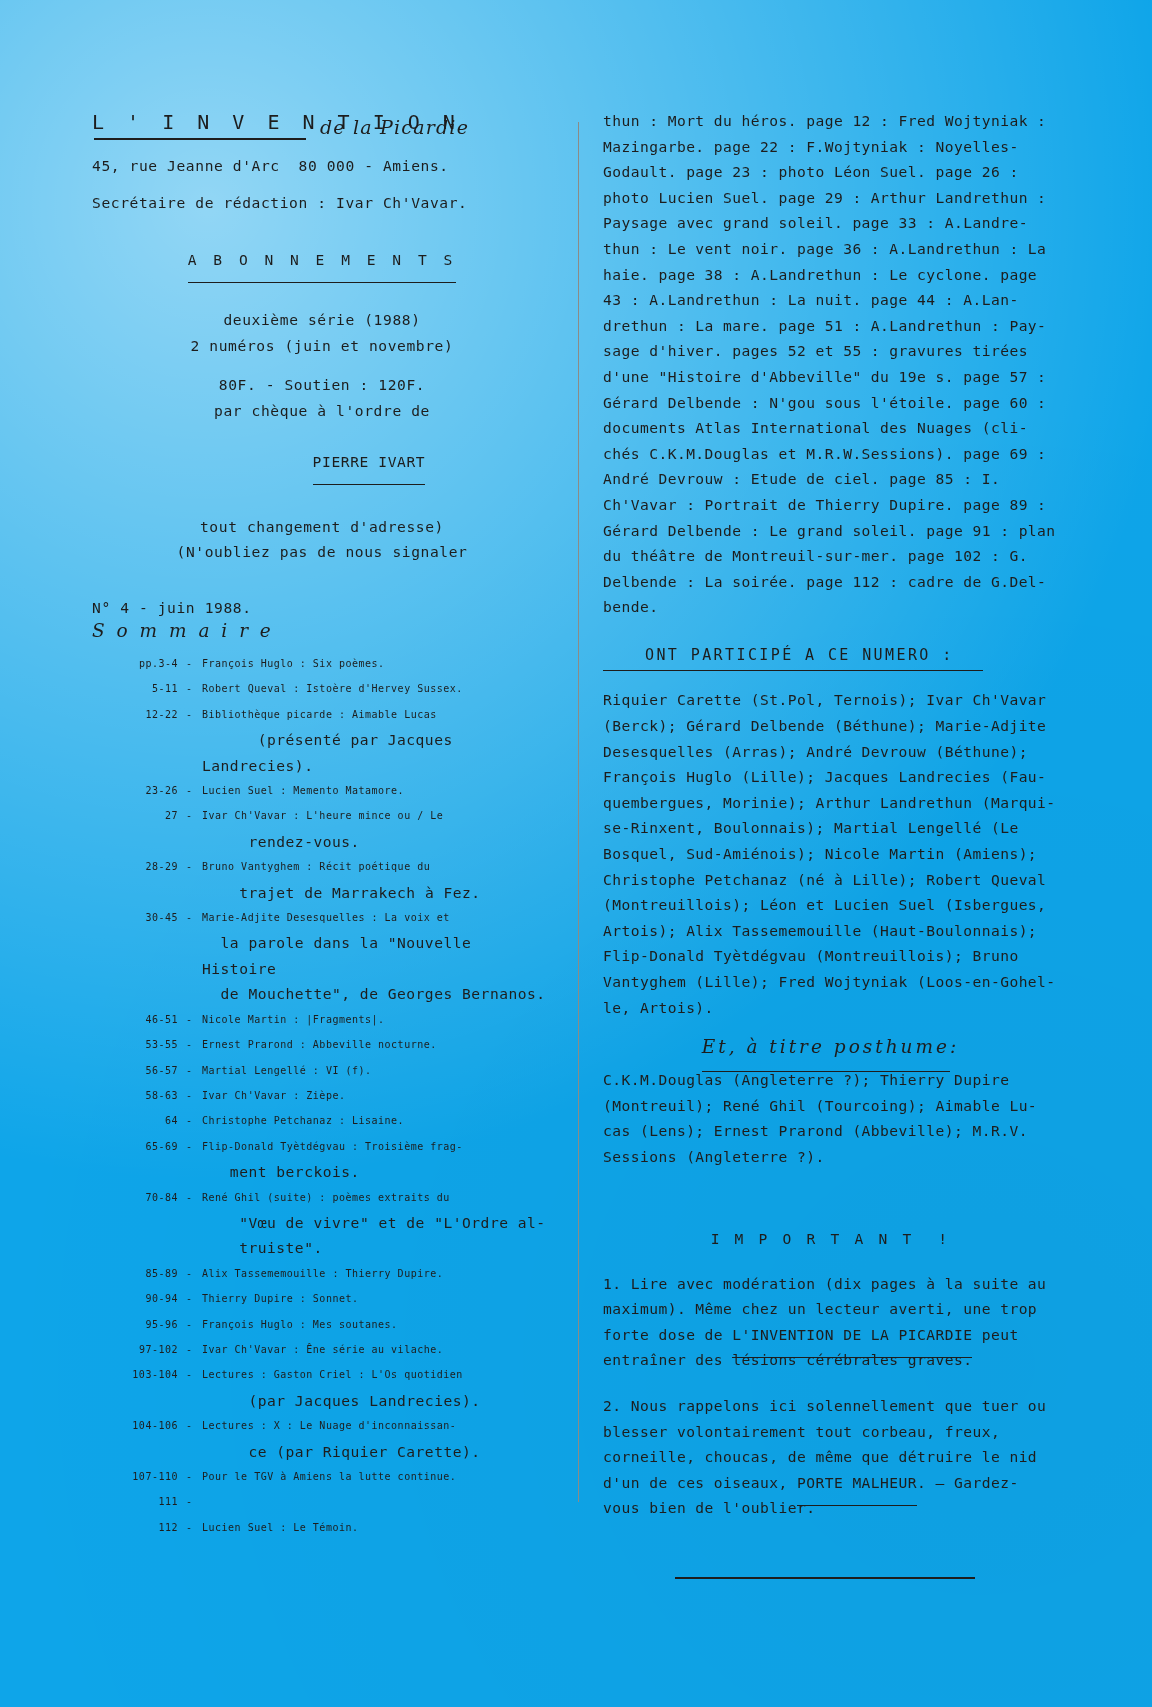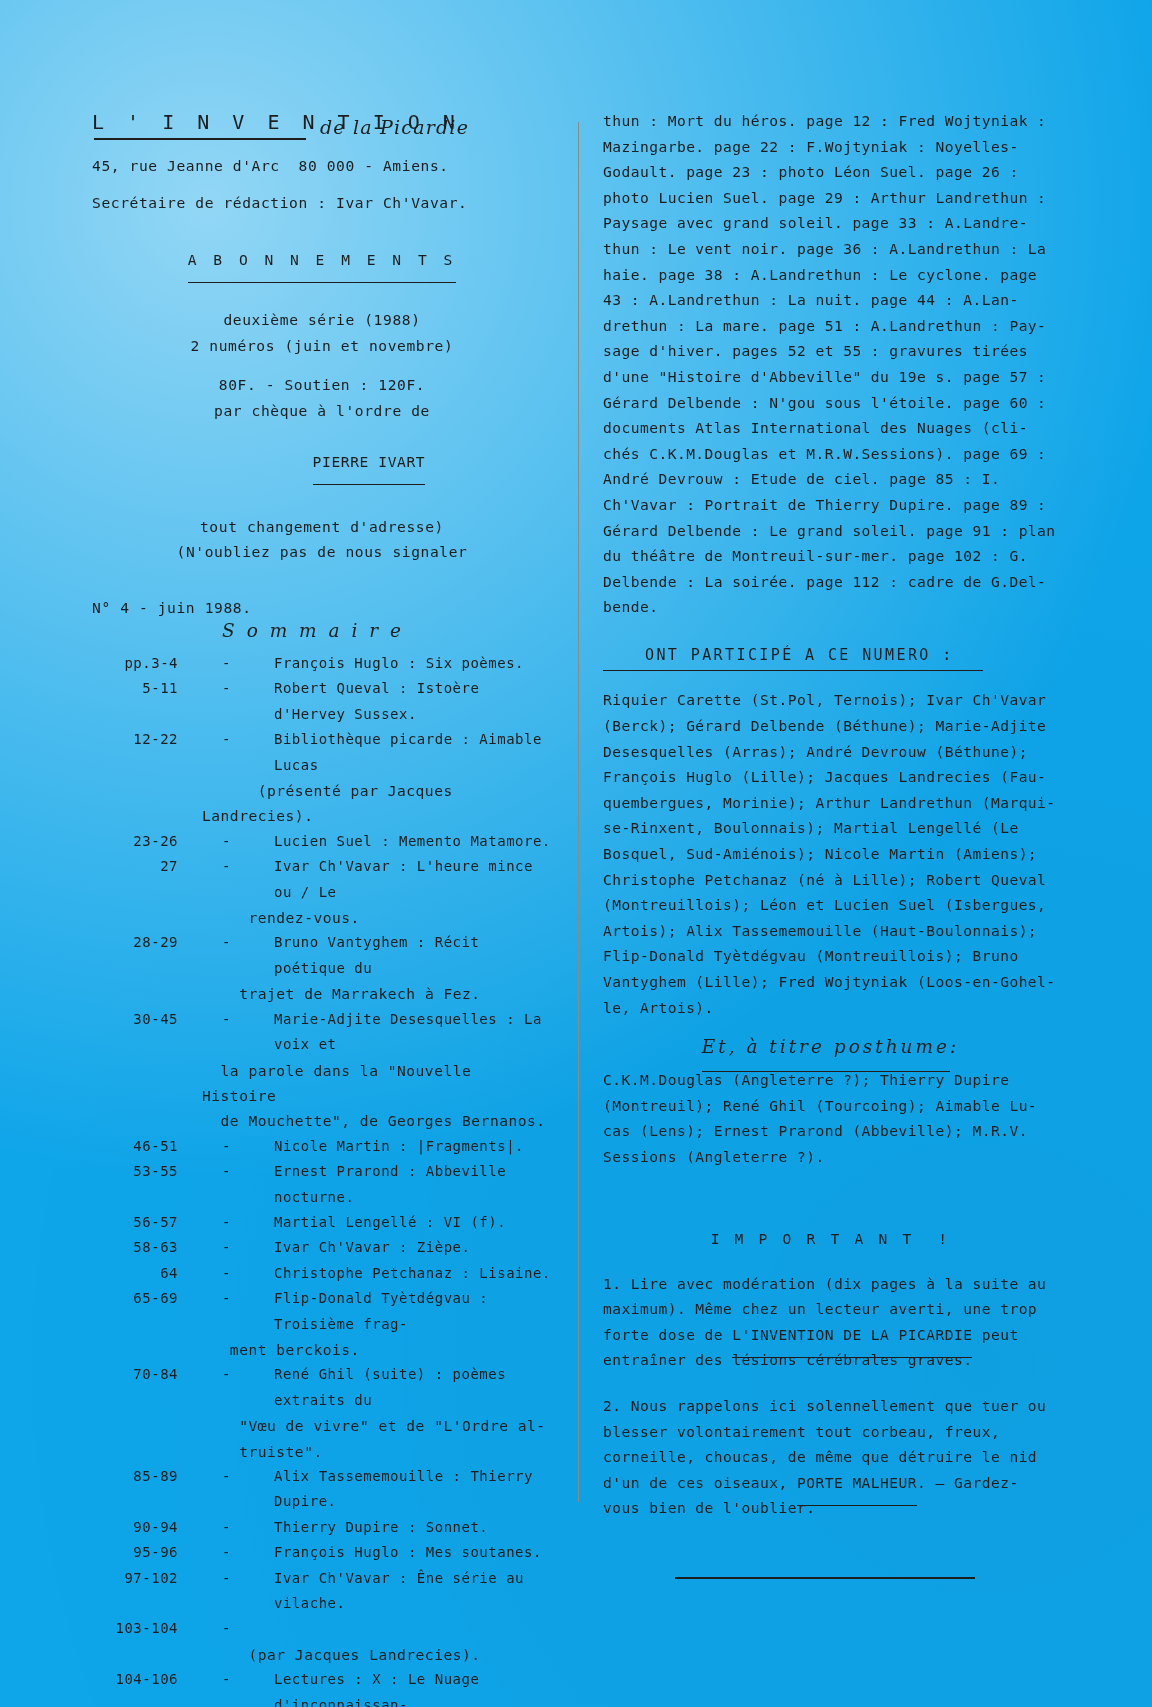--- a/index.html
+++ b/index.html
@@ -96,30 +96,29 @@
   .gap-m { height: 24px; }
 
   .sommaire-title,
   .illus-title,
   .posthume-title {
     font-family: "DejaVu Serif", serif;
     font-style: italic;
     font-size: 18.5px;
     letter-spacing: 3px;
   }
-  .sommaire-title { text-align: center; padding-right: 18px; }
+  .sommaire-title { text-align: left; padding-right: 18px; }
   .posthume-title { text-align: center; }
 
   .toc { margin-top: 10px; }
   .toc-row {
     display: flex;
-    font-size: 14px;
+    font-size: 10px;
     line-height: 25.4px;
     letter-spacing: 0.5px;
-    gap: 36px;
   }
   .toc-pages {
     width: 86px;
     text-align: right;
     padding-right: 8px;
     flex: none;
     white-space: pre;
   }
   .toc-dash { width: 16px; flex: none; }
   .toc-text { flex: 1; white-space: pre-wrap; }
@@ -311,20 +310,21 @@
             <div class="toc-text">François Huglo : Mes soutanes.</div>
           </div>
           <div class="toc-row">
             <div class="toc-pages">97-102</div>
             <div class="toc-dash">-</div>
             <div class="toc-text">Ivar Ch'Vavar : Êne série au vilache.</div>
           </div>
           <div class="toc-row">
             <div class="toc-pages">103-104</div>
             <div class="toc-dash">-</div>
+            <div class="toc-text">Lectures : Gaston Criel : L'Os quotidien</div>
           </div>
           <div class="toc-cont">     (par Jacques Landrecies).</div>
           <div class="toc-row">
             <div class="toc-pages">104-106</div>
             <div class="toc-dash">-</div>
             <div class="toc-text">Lectures : X : Le Nuage d'inconnaissan-</div>
           </div>
           <div class="toc-cont">     ce (par Riquier Carette).</div>
           <div class="toc-row">
             <div class="toc-pages">107-110</div>

